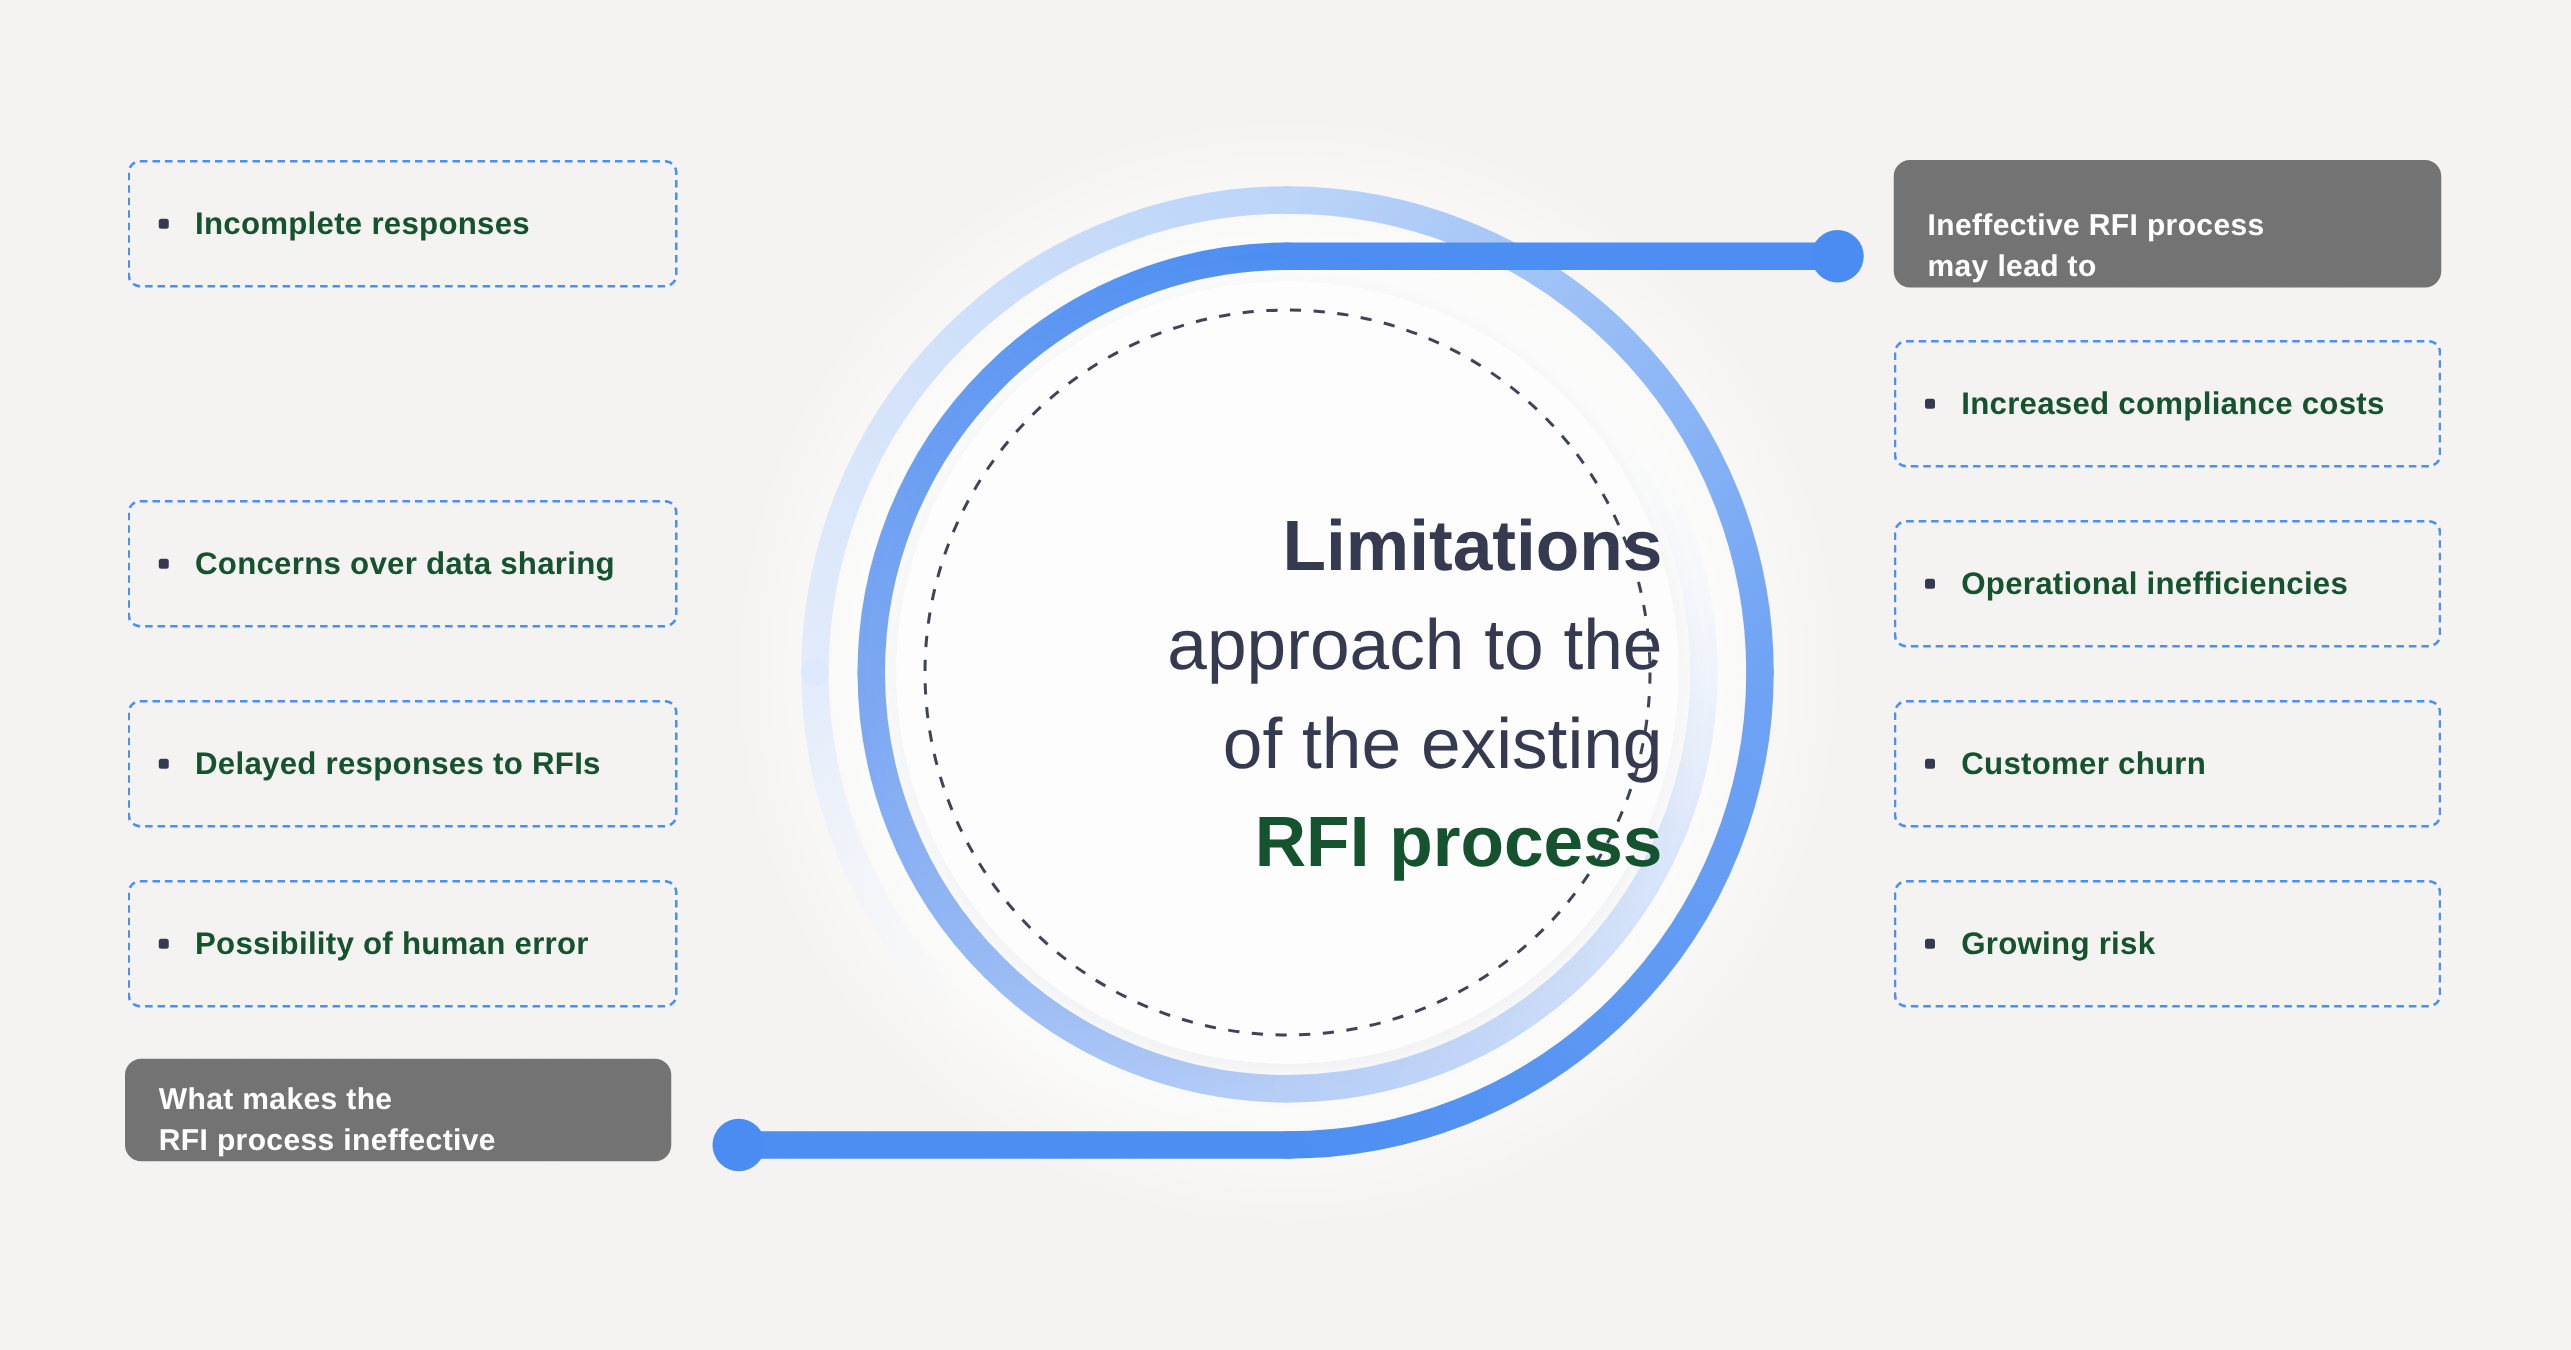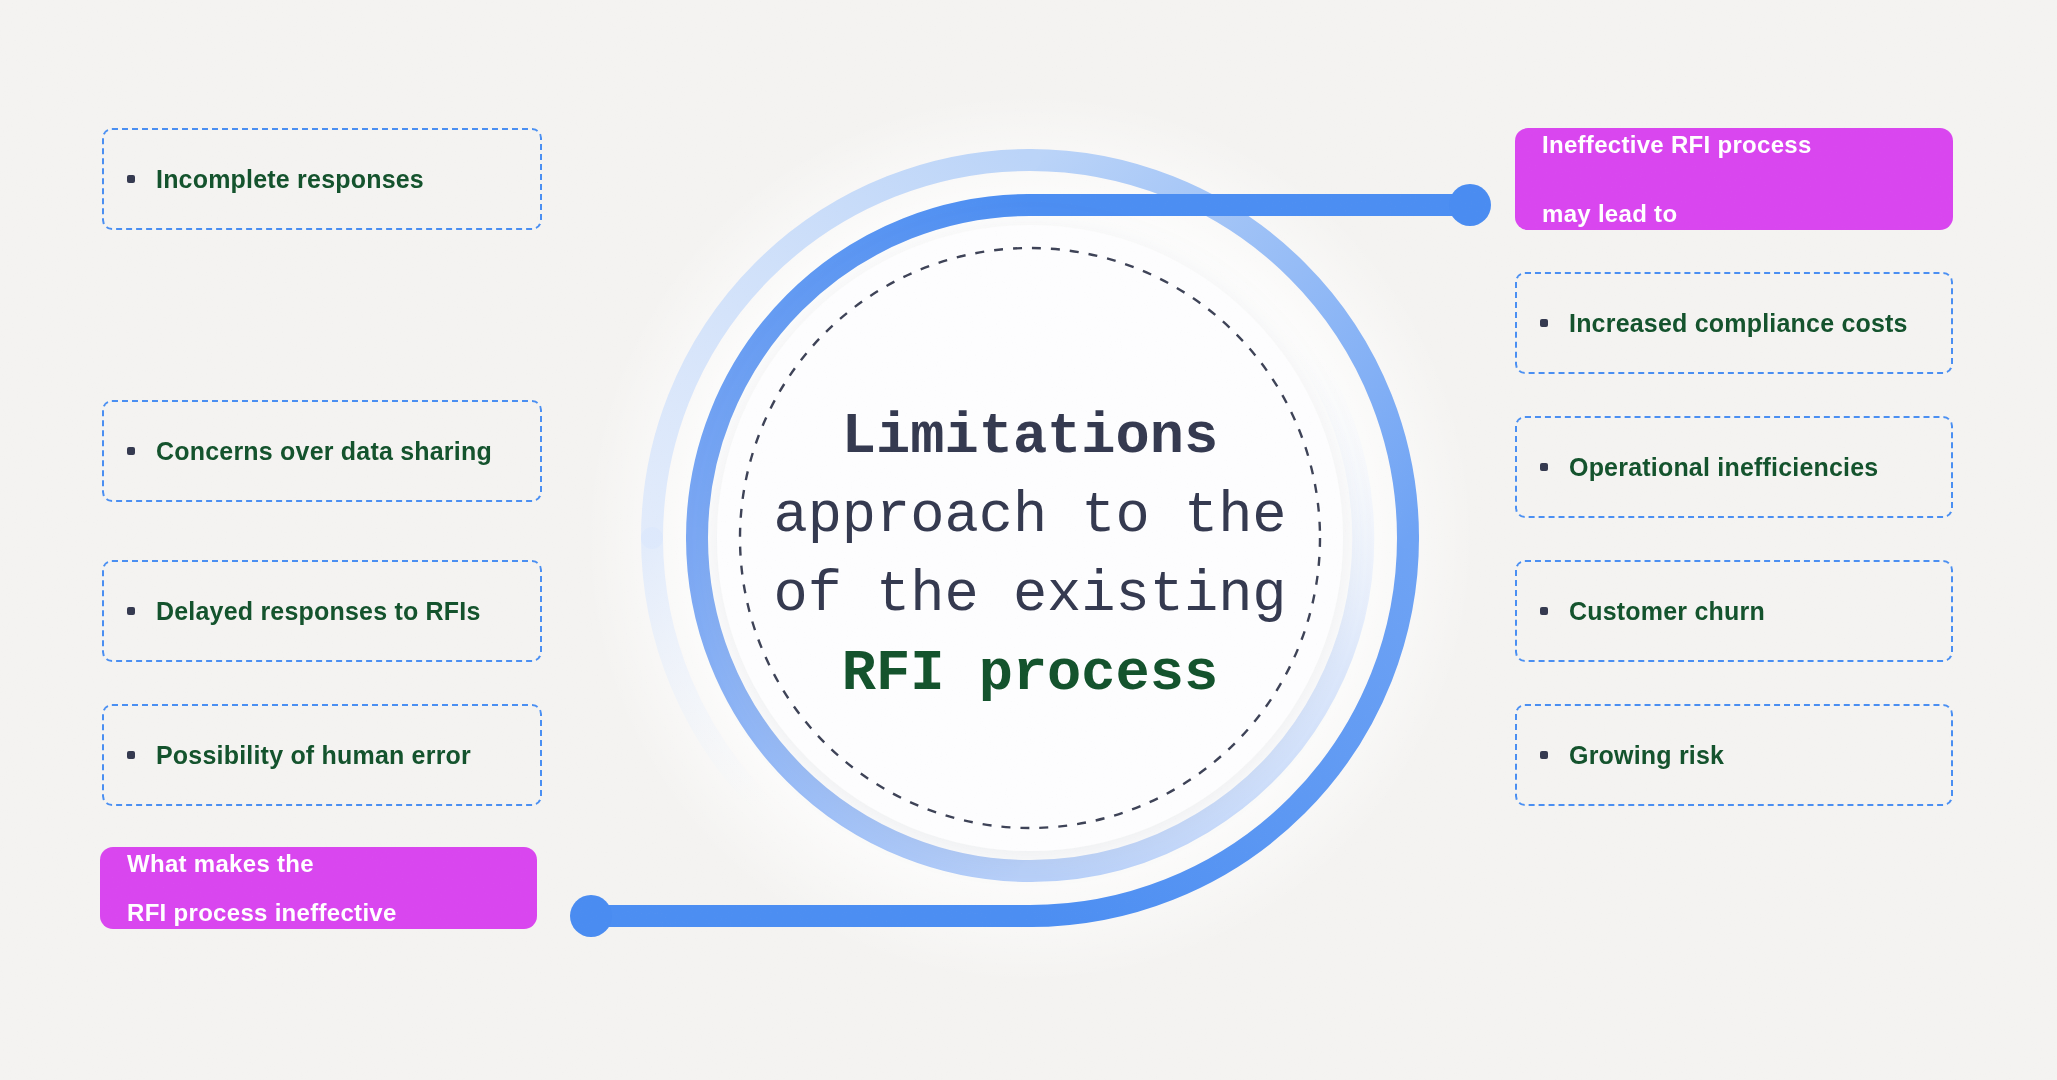--- a/index.html
+++ b/index.html
@@ -27,35 +27,35 @@
   .bullet{
     width:8px;height:8px;flex:0 0 8px;
     background:#353a50;border-radius:2px;
   }
   .item-text{
     font-weight:700;font-size:25px;color:#14532d;letter-spacing:0.2px;
     white-space:nowrap;
   }
   .dark-box{
     position:absolute;
-    background:#d946ef;border-radius:13px;
+    background:#737373;border-radius:13px;
     box-sizing:border-box;
-    display:flex;flex-direction:column;justify-content:space-between;
+    display:flex;flex-direction:column;justify-content:flex-end;
     padding-left:27px;
     z-index:4;
   }
   .dark-box .cap-line{
     color:#ffffff;font-weight:700;font-size:24px;line-height:33px;
     letter-spacing:0.3px;display:block;white-space:nowrap;
   }
   #left-caption{left:100px;top:847px;width:437px;height:82px;}
   #right-caption{left:1515px;top:128px;width:438px;height:102px;}
   .title-wrap{
     position:absolute;left:730px;top:398px;width:600px;
-    text-align:center;z-index:3;font-family:Liberation Mono, monospace;
+    text-align:right;z-index:3;
   }
   .t-line{font-size:57px;line-height:79px;color:#353a50;white-space:nowrap;}
   .t-bold{font-weight:700;}
   .t-reg{font-weight:400;}
   .t-blue{color:#14532d;font-weight:700;}
   #noise{position:absolute;left:0;top:0;z-index:9;pointer-events:none;}
 </style>
 </head>
 <body>
 

